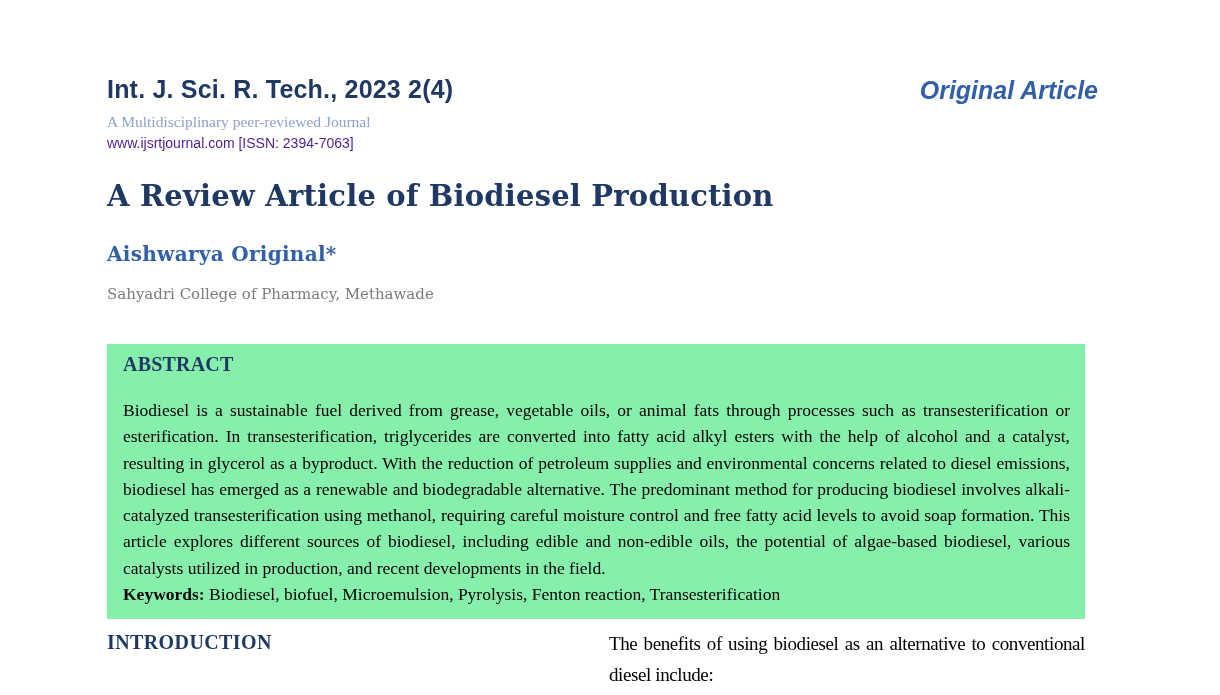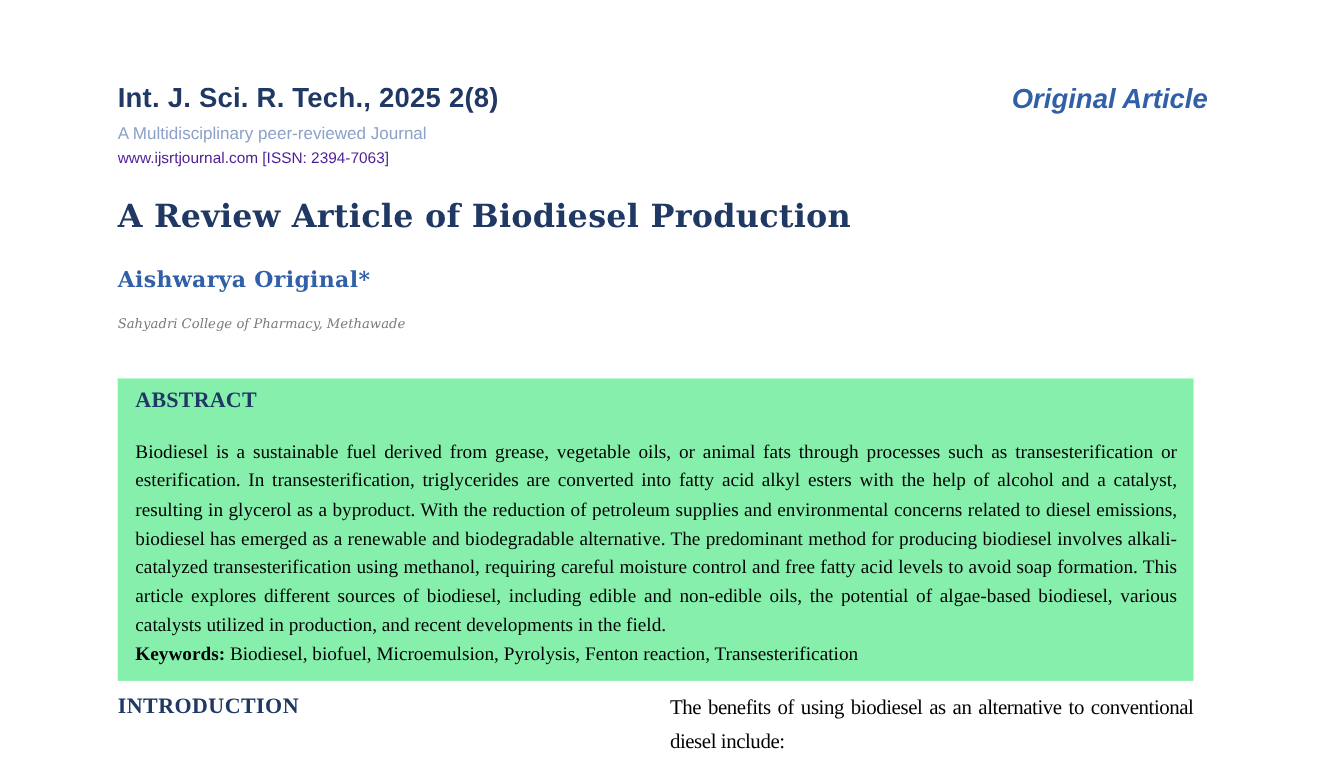--- a/index.html
+++ b/index.html
@@ -20,21 +20,21 @@
   }
   .journal-title {
     font-family: "Liberation Sans", sans-serif;
     font-weight: 700;
     font-size: 25px;
     color: #1f3864;
     letter-spacing: 0.2px;
     line-height: 30px;
   }
   .journal-subtitle {
-    font-family: Liberation Sans, sans-serif;
+    font-family: Liberation Serif, serif;
     font-size: 15.5px;
     color: #8da2c8;
     margin-top: 8px;
     line-height: 19px;
   }
   .journal-url {
     font-family: "Liberation Sans", sans-serif;
     font-size: 14px;
     color: #4c1d95;
     margin-top: 3px;
@@ -61,22 +61,21 @@
     font-family: "DejaVu Serif", serif;
     font-weight: 700;
     font-size: 20px;
     color: #3160a8;
     letter-spacing: 0.3px;
     margin: 27px 0 0 107px;
     line-height: 26px;
   }
   .affiliation {
     font-family: "DejaVu Serif", serif;
-    font-style: italic;
-    font-size: 12px;
+    font-size: 15px;
     color: #7b7b7b;
     margin: 16px 0 0 107px;
     line-height: 23px;
   }
   .abstract-box {
     margin: 38px 135px 0 107px;
     background: #86efac;
     padding: 7px 15px 12px 16px;
   }
   .abstract-heading {
@@ -127,21 +126,21 @@
     text-align: justify;
   }
 </style>
 </head>
 <body>
 
 <div class="page">
 
   <div class="header-row">
     <div class="journal-block">
-      <div class="journal-title">Int. J. Sci. R. Tech., 2025 2(8)</div>
+      <div class="journal-title">Int. J. Sci. R. Tech., 2023 2(4)</div>
       <div class="journal-subtitle">A Multidisciplinary peer-reviewed Journal</div>
       <div class="journal-url">www.ijsrtjournal.com [ISSN: 2394-7063]</div>
     </div>
     <div class="article-type">Original Article</div>
   </div>
 
   <h1 class="article-title">A Review Article of Biodiesel Production</h1>
 
   <div class="author">Aishwarya Original*</div>
 

